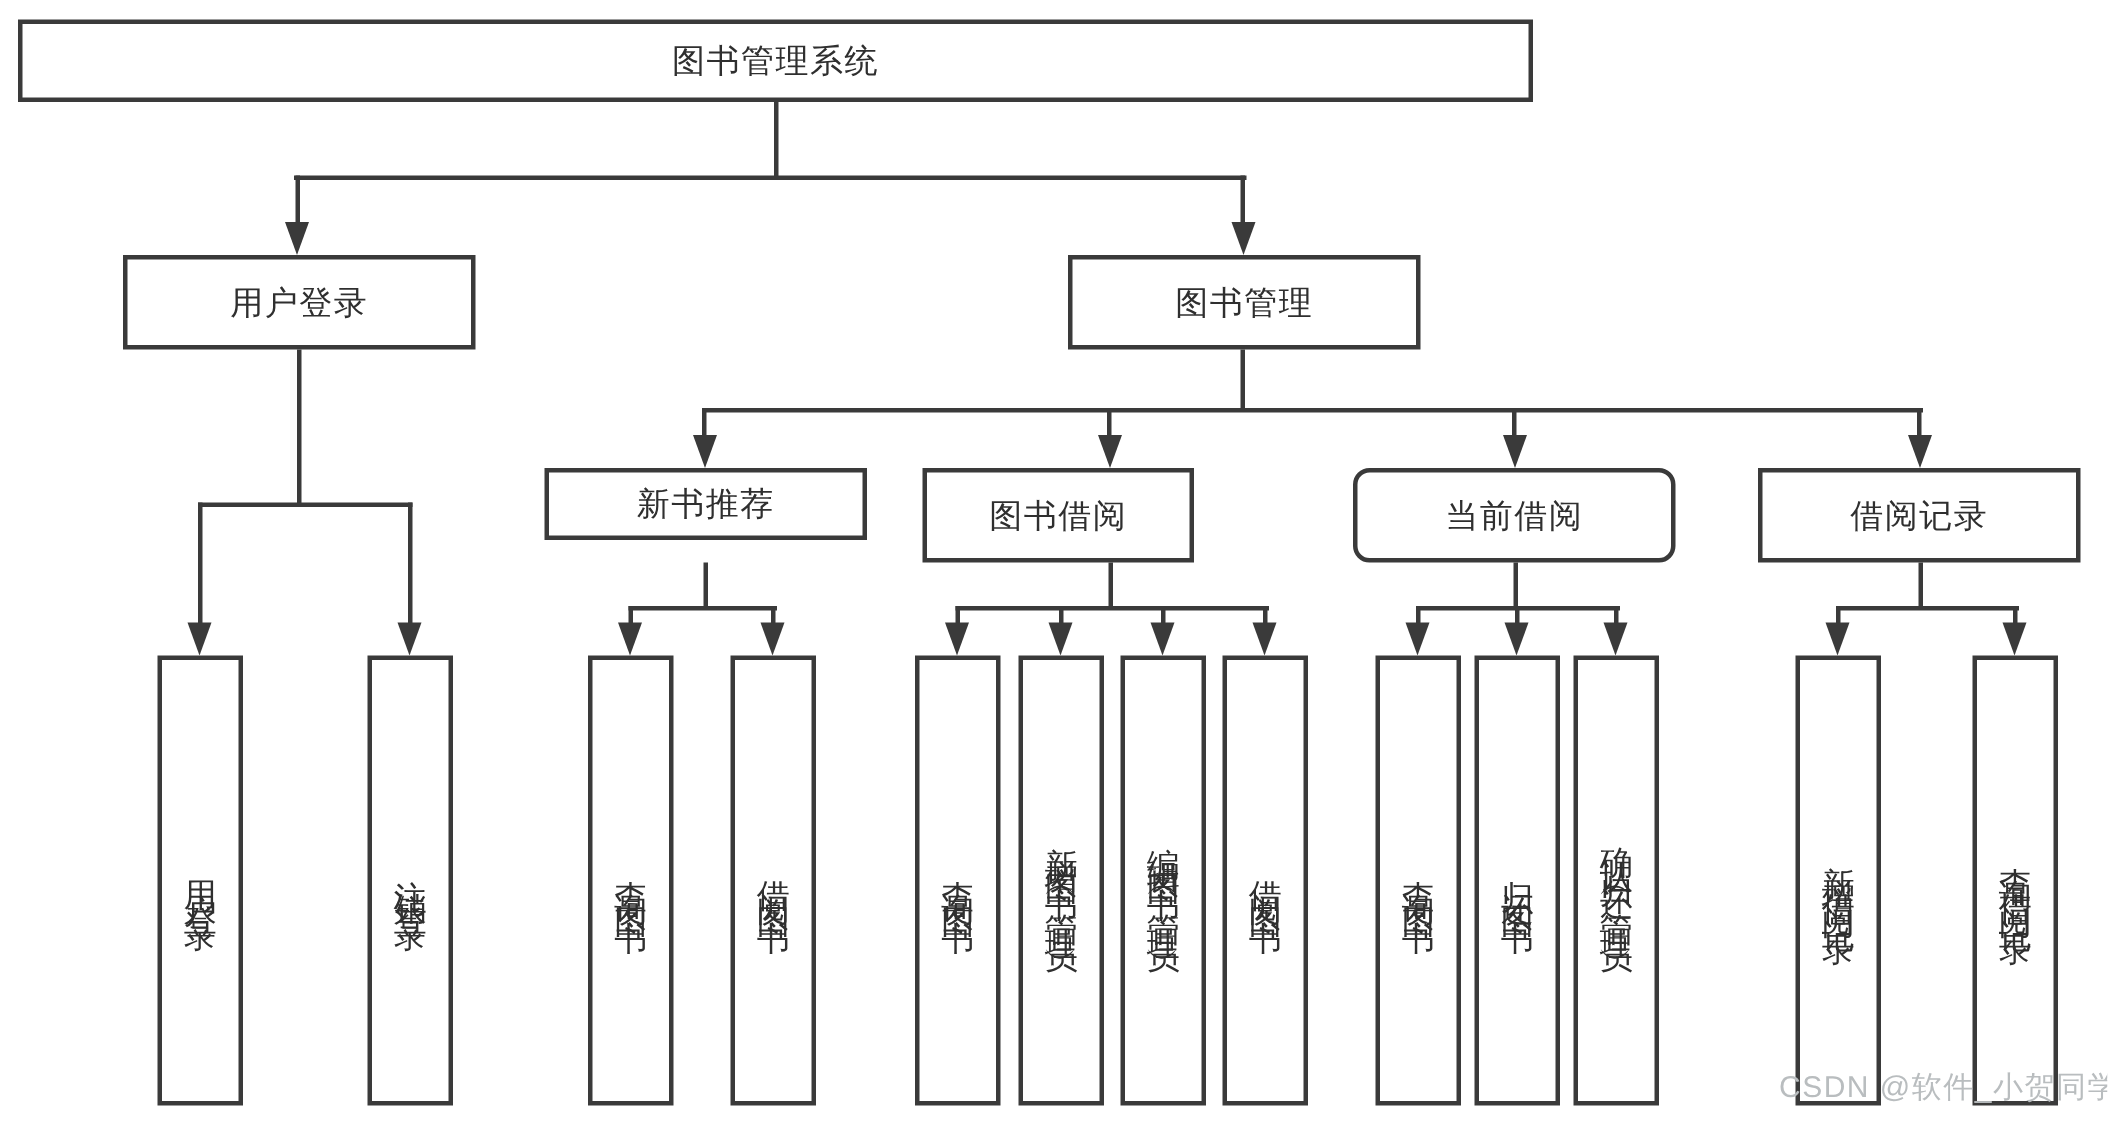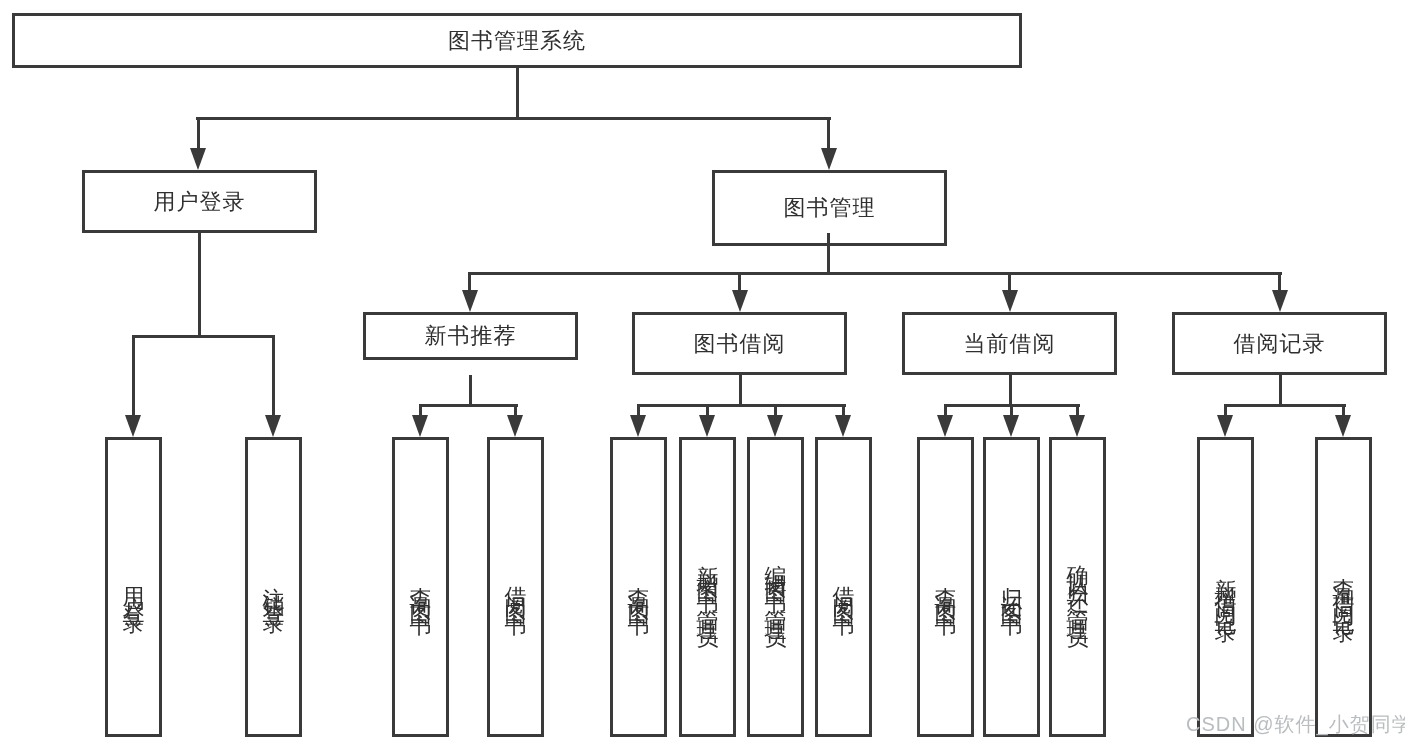--- a/index.html
+++ b/index.html
@@ -61,25 +61,25 @@
   }
 </style>
 </head>
 <body>
 
 <div class="canvas">
 
   <div class="hbox" style="left:12px;top:13px;width:1010px;height:55px;">图书管理系统</div>
 
   <div class="hbox" style="left:82px;top:170px;width:235px;height:63px;">用户登录</div>
-  <div class="hbox" style="left:712px;top:170px;width:235px;height:76px;text-align:center;">图书管理</div>
+  <div class="hbox" style="left:712px;top:170px;width:235px;height:63px;text-align:center;">图书管理</div>
 
   <div class="hbox" style="left:363px;top:312px;width:215px;height:48px;">新书推荐</div>
-  <div class="hbox" style="left:632px;top:312px;width:215px;height:63px;font-family:Liberation Mono, monospace;">图书借阅</div>
-  <div class="hbox" style="left:902px;top:312px;width:215px;height:63px;">当前借阅</div>
+  <div class="hbox" style="left:615px;top:312px;width:181px;height:63px;font-family:Liberation Mono, monospace;">图书借阅</div>
+  <div class="hbox" style="left:902px;top:312px;width:215px;height:63px;border-radius:11px;">当前借阅</div>
   <div class="hbox" style="left:1172px;top:312px;width:215px;height:63px;">借阅记录</div>
 
   <div class="vbox" style="left:105px;">
       <span>用户登录</span>
     </div>
   <div class="vbox" style="left:245px;">
       <span>注销登录</span>
     </div>
   <div class="vbox" style="left:392px;">
       <span>查询图书</span>

